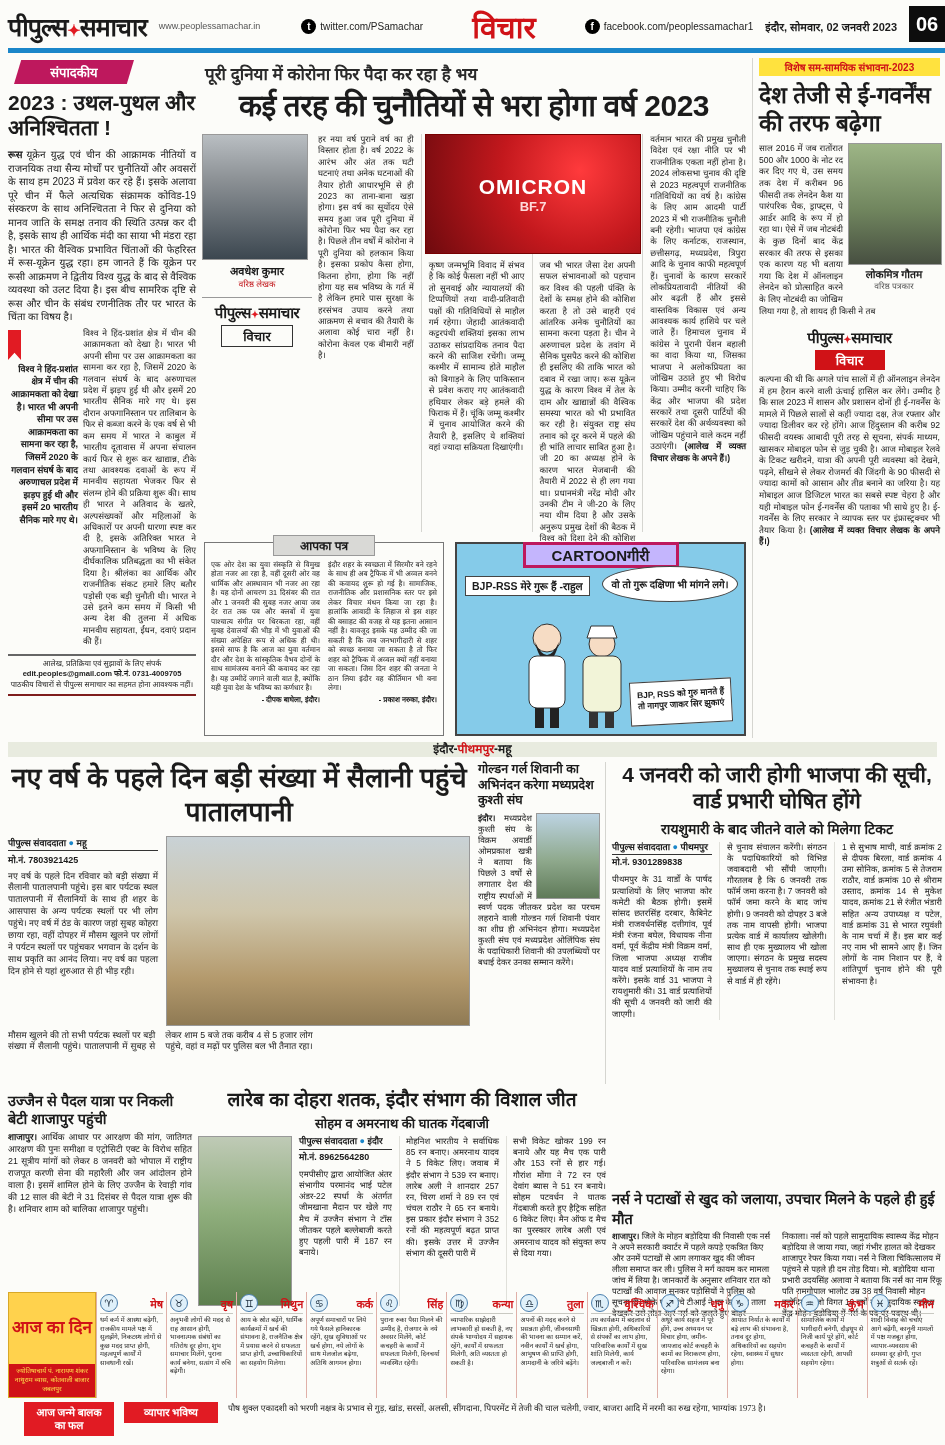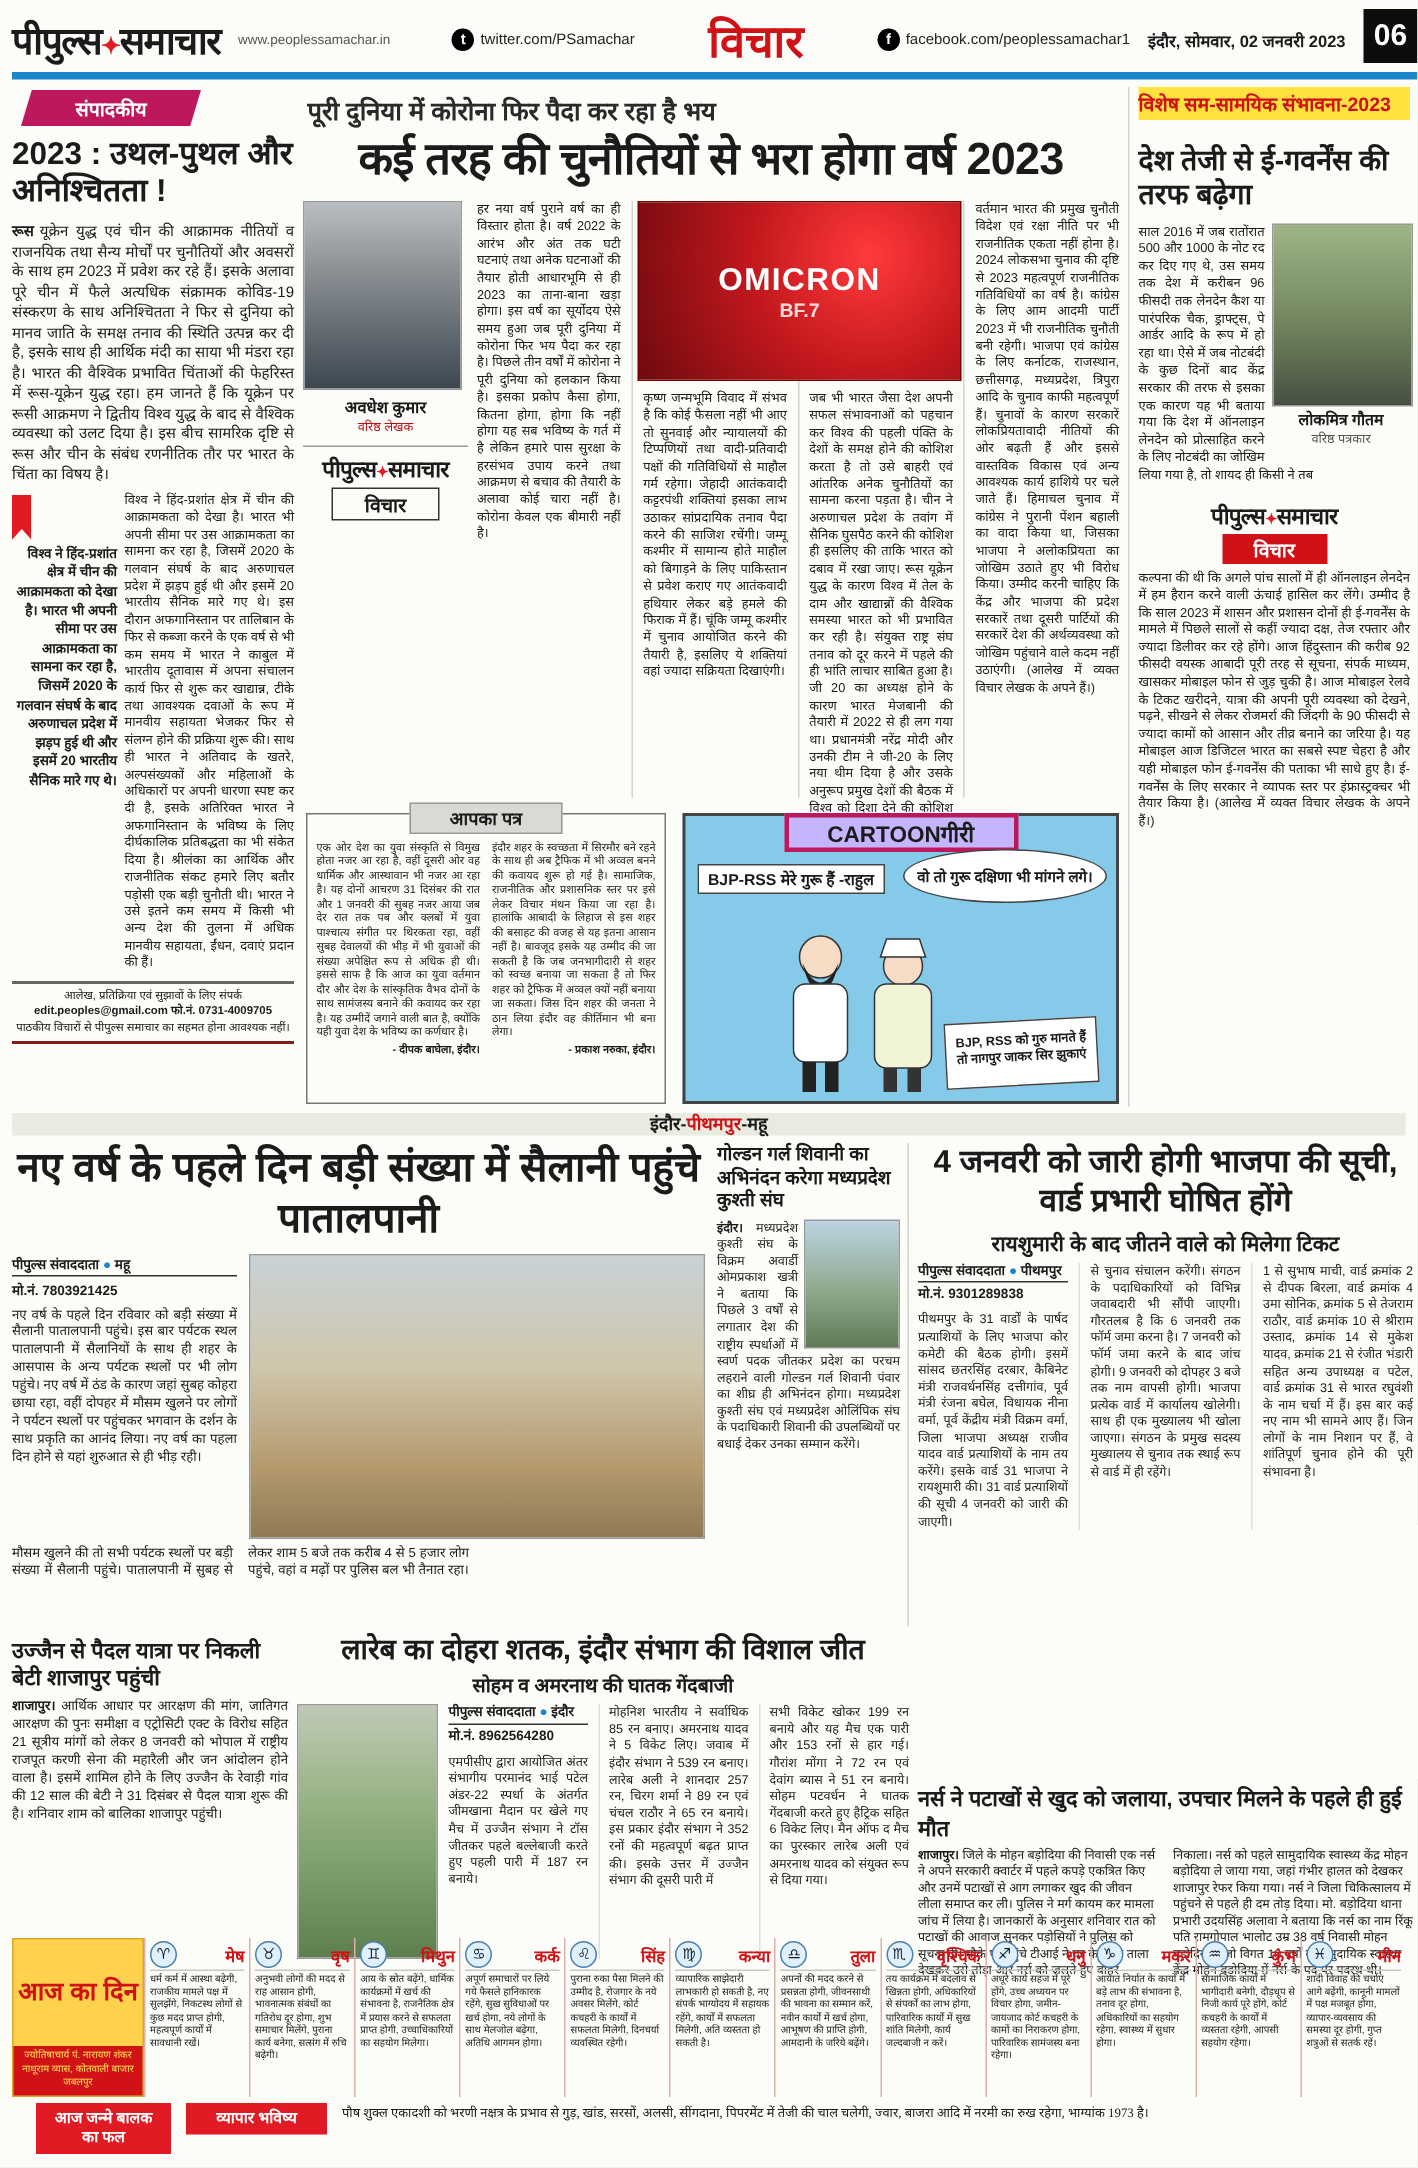--- a/index.html
+++ b/index.html
@@ -49,39 +49,39 @@
   .brand-v{margin:3px auto 0;width:70px;border:1px solid #333;font-weight:bold;font-size:13px;padding:1px 0;}
   .brand-v.red{background:#d01217;color:#fff;border:0;}
   .ma-cols{flex:1;position:relative;display:flex;gap:7px;}
   .ma-col{flex:1;font-size:8.5px;line-height:1.34;}
   .ma-col + .ma-col{border-left:1px solid #d5d5d0;padding-left:7px;}
   .padtop{padding-top:126px;}
   .omicron{position:absolute;left:25%;top:0;width:50%;height:118px;background:radial-gradient(circle at 72% 30%,#ff3a3c 0%,#c3181d 45%,#6e0a0e 100%);
            display:flex;flex-direction:column;align-items:center;justify-content:center;color:#fff;z-index:2;border:1px solid #700;}
   .om1{font-size:21px;font-weight:800;letter-spacing:1px;}
   .om2{font-size:13px;font-weight:bold;color:#ffd9d9;}
-  .endnote{font-weight:normal;}
+  .endnote{font-weight:bold;}
   
   .letters{position:absolute;left:204px;top:542px;width:240px;height:194px;border:1px solid #777;padding:8px 6px 4px 6px;box-sizing:border-box;}
   .let-title{width:100px;margin:-16px auto 4px;background:#d9d9d6;border:1px solid #999;text-align:center;
              font-weight:bold;font-size:12px;padding:1px 0;}
   .let-cols{column-count:2;column-gap:8px;font-size:7.3px;line-height:1.3;}
   .let-sign{font-weight:bold;text-align:right;font-size:7.3px;margin:2px 0 6px 0;}
   .cartoon{position:absolute;left:455px;top:542px;width:291px;height:194px;border:2px solid #444;background:#85cbe9;box-sizing:border-box;}
   .car-title{width:150px;margin:-2px auto 0;background:#c4b5fd;border:3px solid #be185d;text-align:center;font-weight:800;font-size:15px;}
   .car-cap{position:absolute;left:8px;top:32px;background:#fff;border:1px solid #444;font-weight:bold;font-size:10.5px;padding:2px 6px;}
   .car-bub{position:absolute;right:6px;top:22px;width:118px;background:#fff;border:1px solid #444;border-radius:50%;
            font-weight:bold;font-size:10px;text-align:center;padding:10px 8px;}
   .car-sign{position:absolute;right:12px;bottom:10px;width:92px;background:#fff;border:1px solid #444;transform:rotate(-3deg);
             font-weight:bold;font-size:8.5px;text-align:center;padding:6px 4px 14px 4px;}
   .car-svg{position:absolute;left:60px;bottom:4px;}
   
   .egov{position:absolute;left:752px;top:58px;width:188px;height:680px;border-left:1px solid #d5d5d0;padding-left:6px;box-sizing:border-box;}
-  .egov-badge{background:#ffe23e;color:#cf1117;font-weight:bold;font-size:13px;padding:2px 0;}
-  .egov-h{font-size:19px;font-weight:800;line-height:1.2;margin:17px 0 6px 0;}
+  .egov-badge{background:#ffe23e;color:#cf1117;font-weight:bold;font-size:10px;text-align:center;padding:2px 0;}
+  .egov-h{font-size:23px;font-weight:800;line-height:1.2;margin:6px 0 6px 0;}
   .egov-b{font-size:8.6px;line-height:1.35;}
   .gphoto-wrap{float:right;width:92px;margin:0 0 2px 5px;text-align:center;}
   .gphoto{width:92px;height:120px;background:linear-gradient(180deg,#9db586 0%,#70855e 55%,#474f41 100%);border:1px solid #999;}
   .gname{font-weight:bold;font-size:10.5px;margin-top:2px;}
   .grole{font-size:8.5px;color:#555;}
   .egov .brand{border-top:0;margin:6px auto 4px;text-align:center;width:120px;}
   
   .band{position:absolute;left:8px;top:742px;right:8px;height:15px;background:#e8ebdf;text-align:center;
         font-weight:bold;font-size:12px;line-height:15px;}
   .band .red{color:#d01217;}

